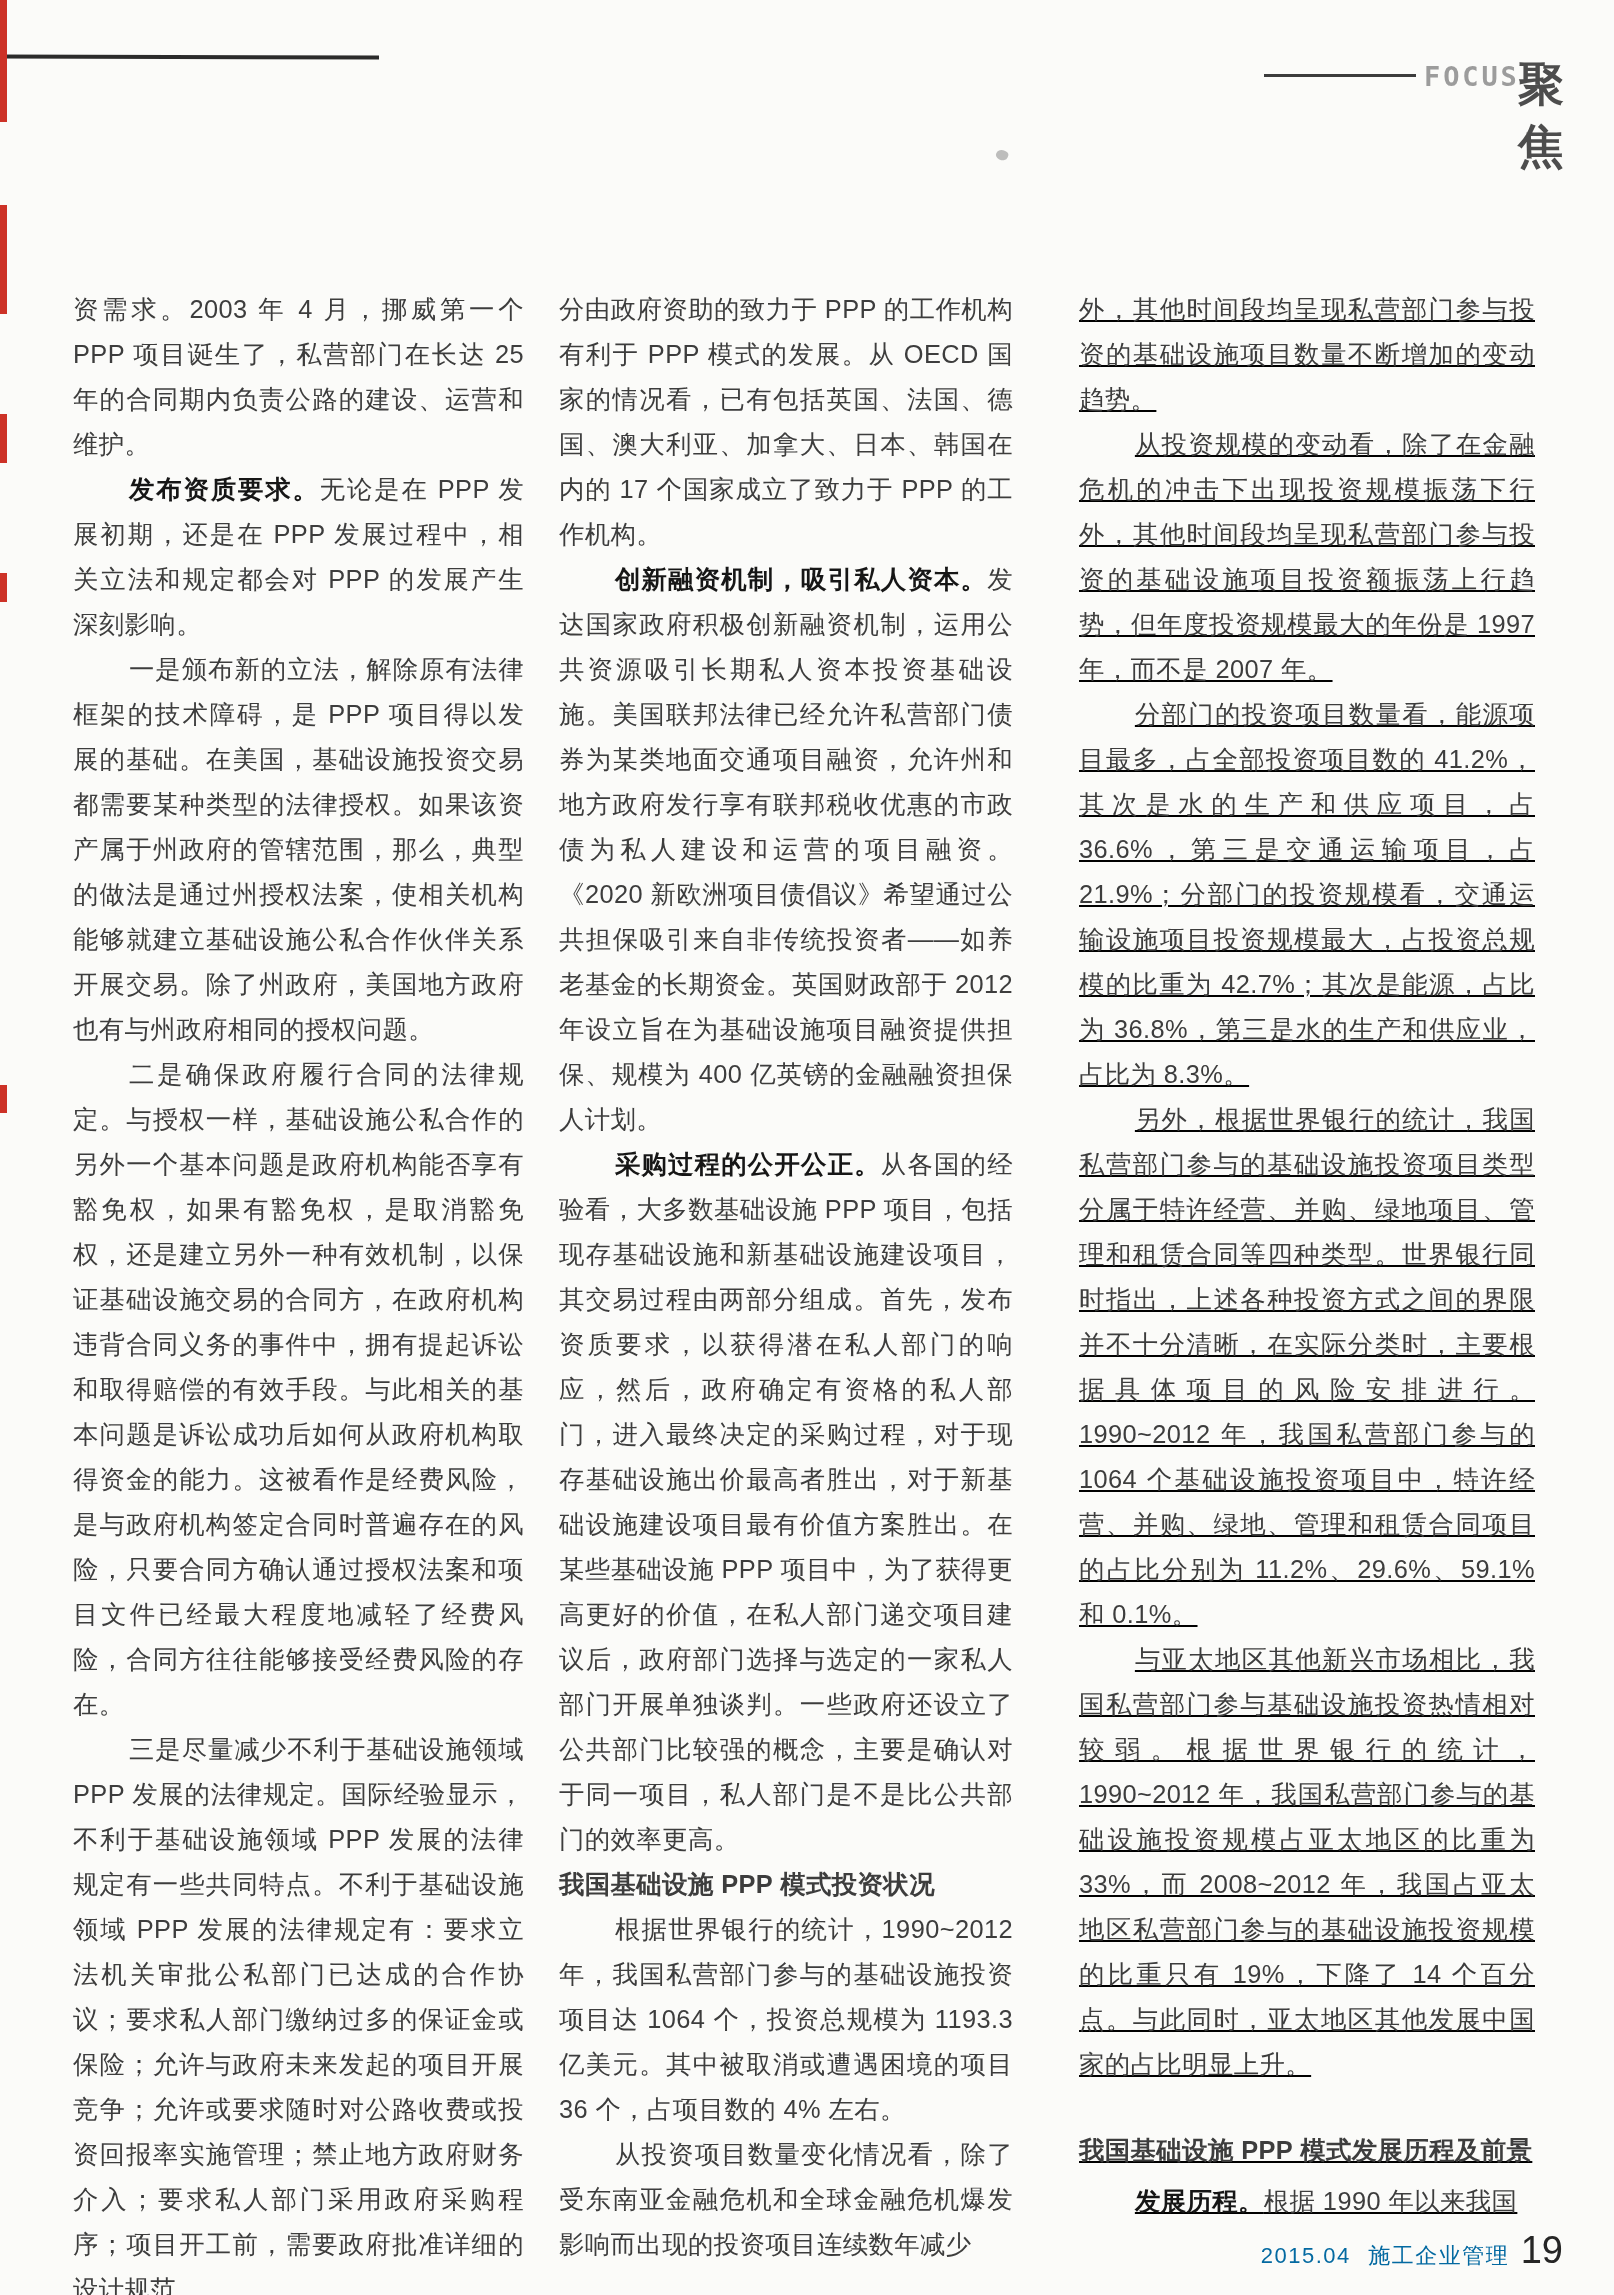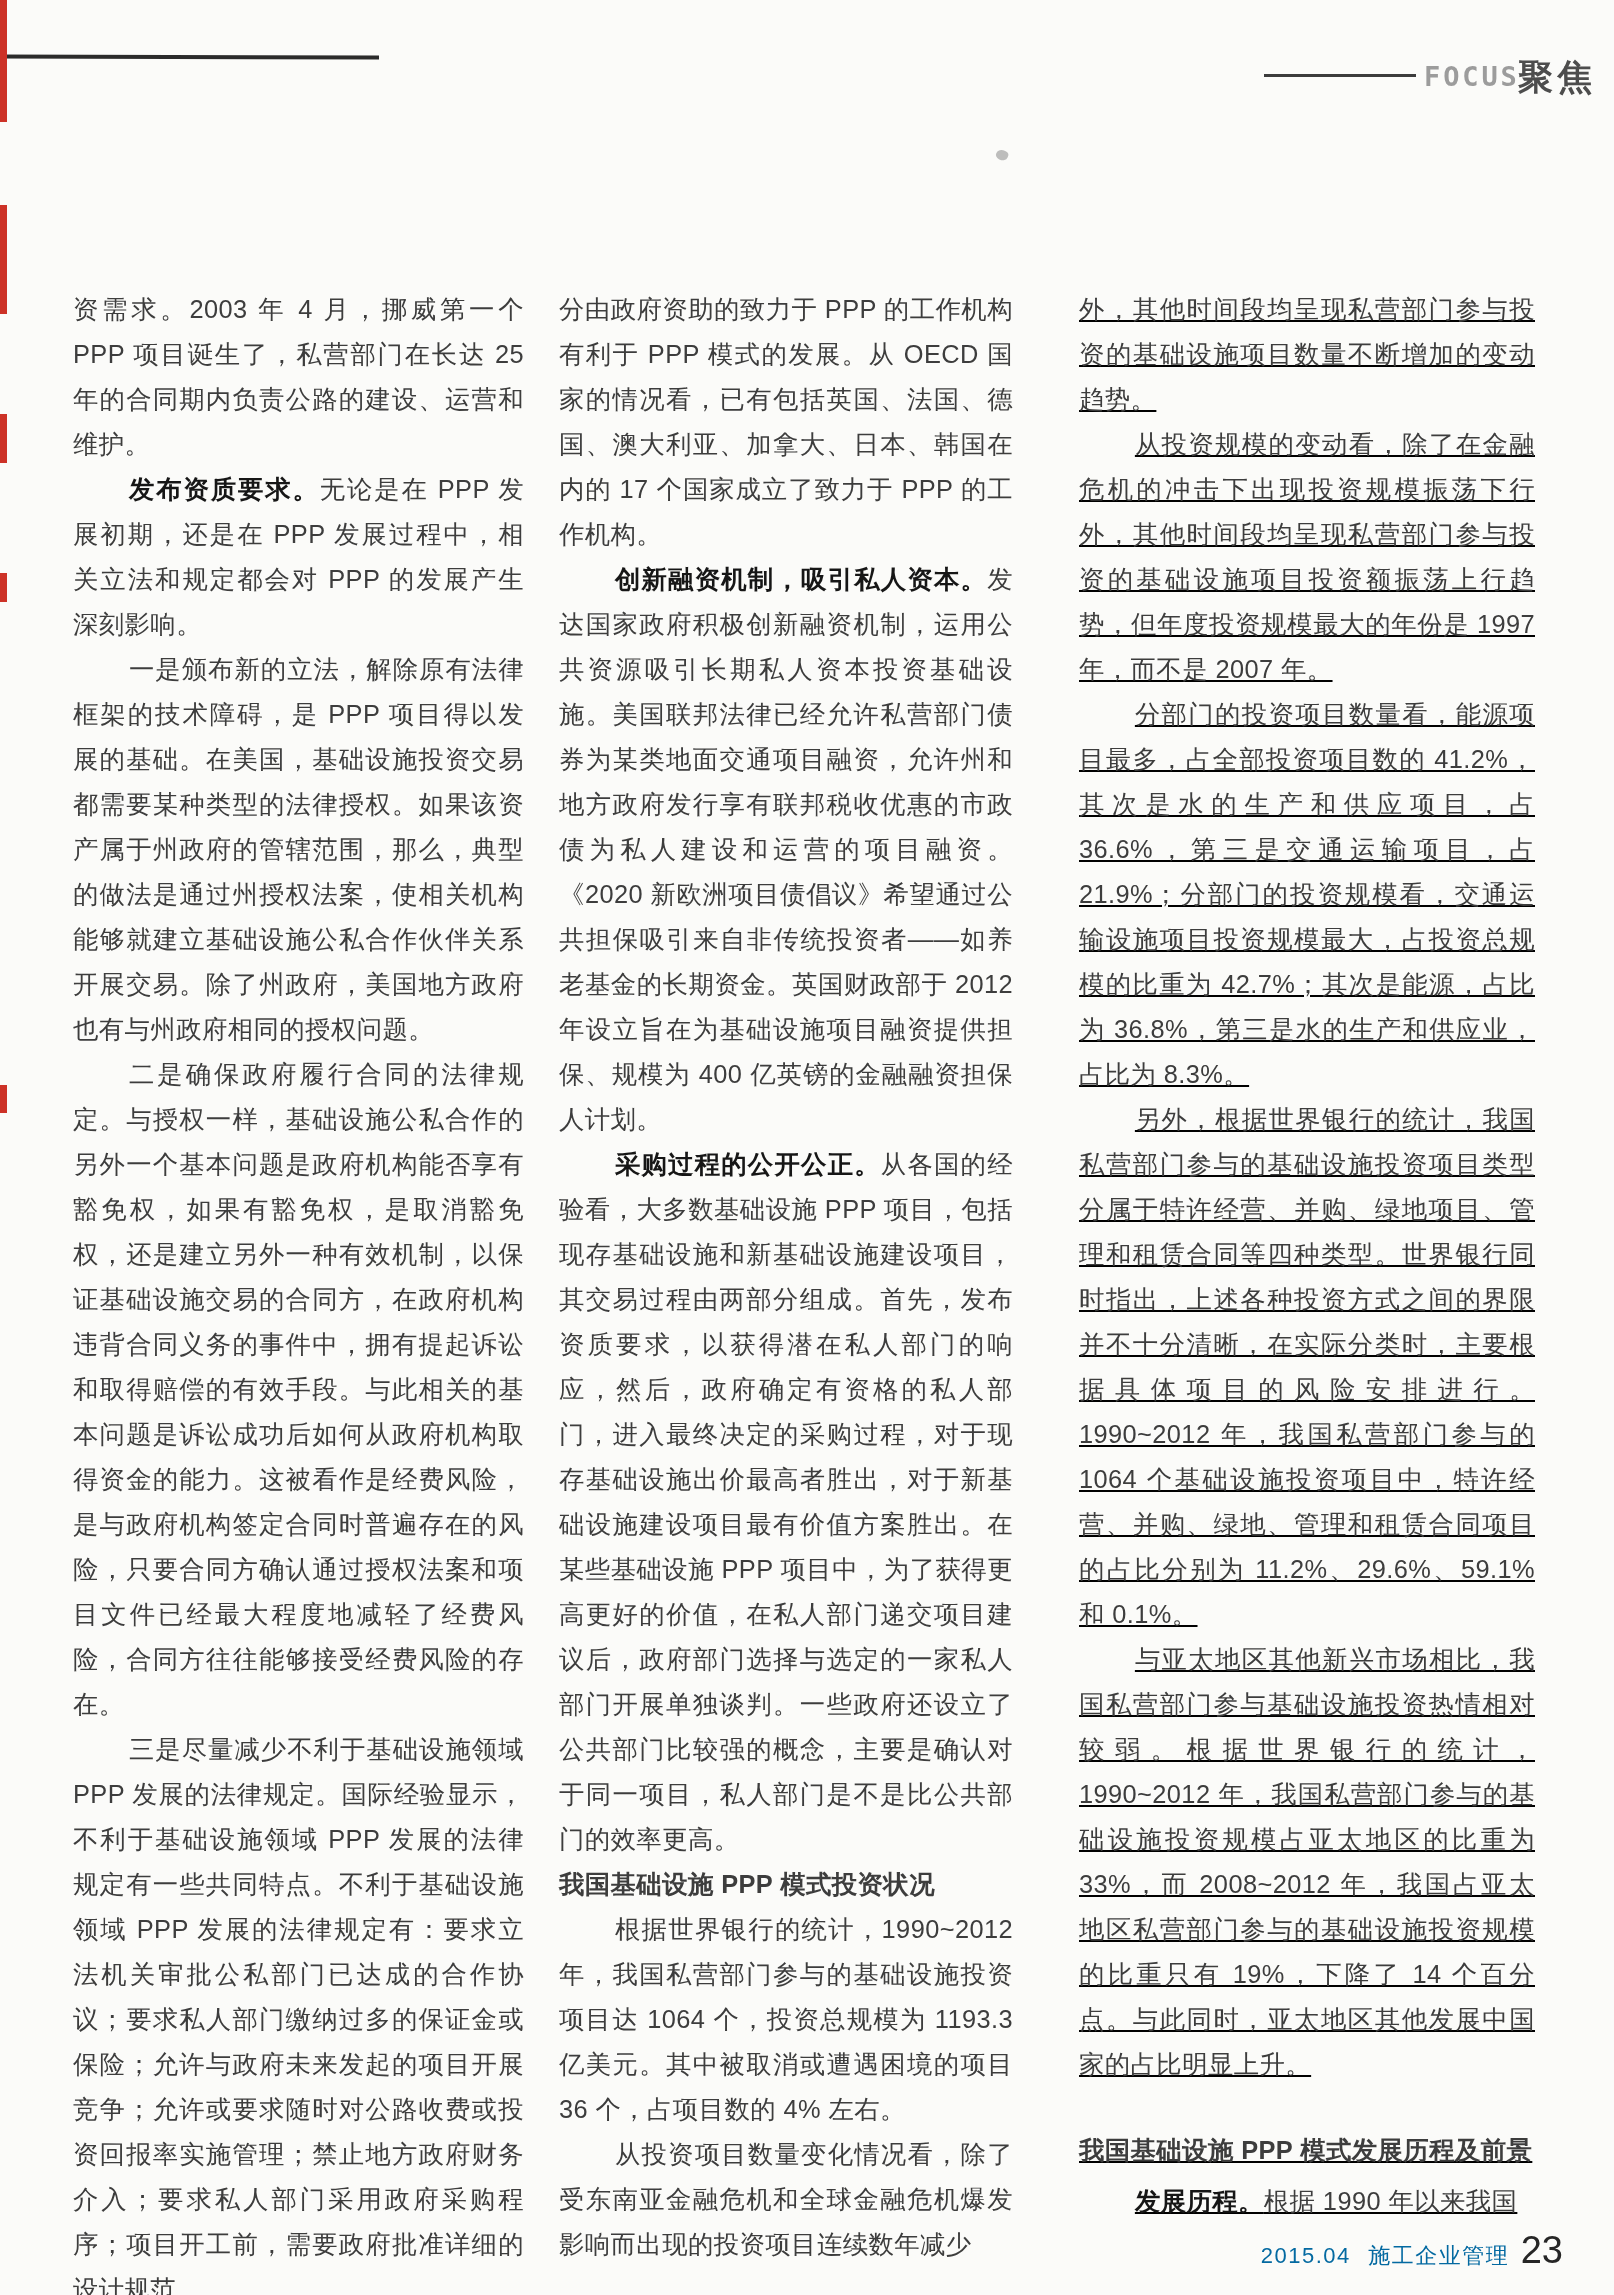--- a/index.html
+++ b/index.html
@@ -31,21 +31,21 @@
     left: 1424px; top: 61px;
     font-family: "DejaVu Sans Mono", monospace;
     font-size: 27px;
     font-weight: 700;
     letter-spacing: 2.9px;
     color: #9c9c9c;
   }
   .header-zh {
     position: absolute;
     left: 1518px; top: 54px;
-    font-size: 35px;
+    font-size: 46px;
     font-weight: 700;
     letter-spacing: 4.4px;
     color: #4d4d4d;
   }
 
   
   .edge-mark { position: absolute; left: 0; width: 6.5px; background: #cd3227; }
   .edge-mark.m1 { top: 0;    height: 122px; }
   .edge-mark.m2 { top: 205px; height: 109px; }
   .edge-mark.m3 { top: 414px; height: 49px; }
@@ -156,17 +156,17 @@
     <p class="indent"><b class="lead"></b><span>分部门的投资项目数量看，能源项目最多，占全部投资项目数的 41.2%，其次是水的生产和供应项目，占 36.6%，第三是交通运输项目，占 21.9%；分部门的投资规模看，交通运输设施项目投资规模最大，占投资总规模的比重为 42.7%；其次是能源，占比为 36.8%，第三是水的生产和供应业，占比为 8.3%。</span></p>
     <p class="indent"><b class="lead"></b><span>另外，根据世界银行的统计，我国私营部门参与的基础设施投资项目类型分属于特许经营、并购、绿地项目、管理和租赁合同等四种类型。世界银行同时指出，上述各种投资方式之间的界限并不十分清晰，在实际分类时，主要根据具体项目的风险安排进行。1990~2012 年，我国私营部门参与的 1064 个基础设施投资项目中，特许经营、并购、绿地、管理和租赁合同项目的占比分别为 11.2%、29.6%、59.1% 和 0.1%。</span></p>
     <p class="indent"><b class="lead"></b><span>与亚太地区其他新兴市场相比，我国私营部门参与基础设施投资热情相对较弱。根据世界银行的统计，1990~2012 年，我国私营部门参与的基础设施投资规模占亚太地区的比重为 33%，而 2008~2012 年，我国占亚太地区私营部门参与的基础设施投资规模的比重只有 19%，下降了 14 个百分点。与此同时，亚太地区其他发展中国家的占比明显上升。</span></p>
     <p class="section-heading">我国基础设施 PPP 模式发展历程及前景</p>
     <p class="indent"><b class="lead">发展历程。</b><span>根据 1990 年以来我国</span></p>
   </div>
 
   <div class="footer">
     <span class="issue">2015.04</span>
     <span class="journal">施工企业管理</span>
-    <span class="page-num">23</span>
+    <span class="page-num">19</span>
   </div>
 
 </div>
 
 
 </body></html>

